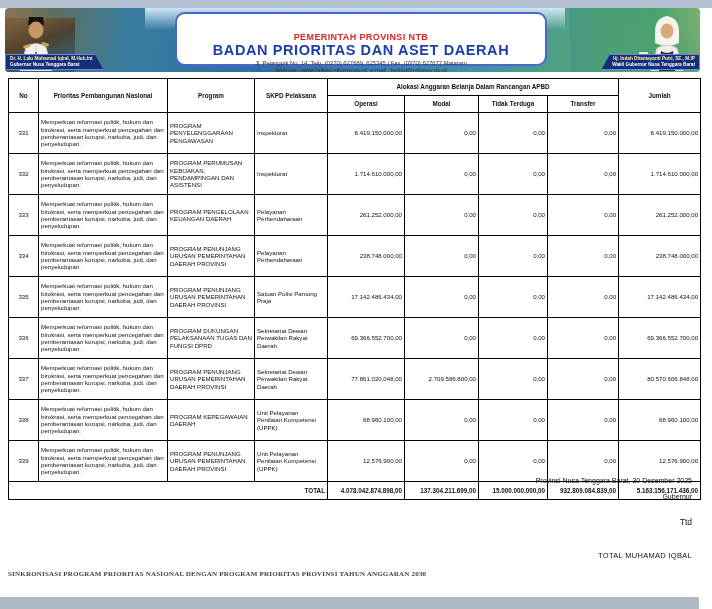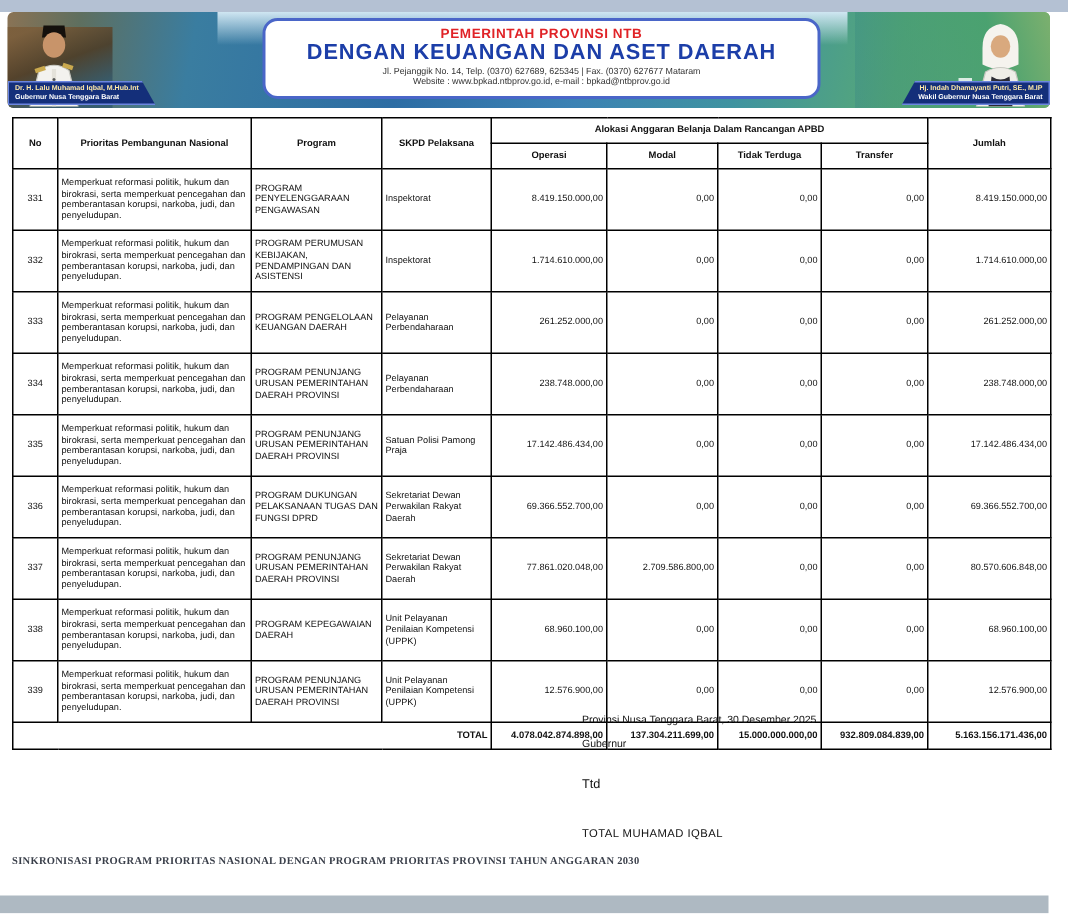--- a/index.html
+++ b/index.html
@@ -13,21 +13,21 @@
           background:linear-gradient(100deg,#8a7355 0%,#5e6f5f 7%,#3a7da0 18%,#2d6da4 38%,#3c82b4 55%,#3f93a0 70%,#57a877 85%,#6fae7e 100%);}
   .bg-hut{position:absolute;left:0;top:10px;width:70px;height:54px;
           background:linear-gradient(160deg,#7a5c39 10%,#4c3a24 45%,#315a70 80%);opacity:.85;}
   .bg-aerial{position:absolute;right:0;top:0;width:130px;height:64px;
           background:linear-gradient(75deg,rgba(36,110,140,.2),rgba(70,160,110,.85) 70%,#7cb06e);}
   .bg-sky{position:absolute;left:140px;top:0;width:420px;height:22px;
           background:linear-gradient(#cfe6f2,rgba(207,230,242,0));}
   .bldg{position:absolute;background:rgba(255,255,255,.8);width:6px;height:3px;}
 
   .letterhead-box{position:absolute;left:170px;top:4px;width:372px;height:54px;background:#fff;
-          border:2px solid #4a66c8;border-radius:10px;text-align:center;padding-top:3px;box-sizing:border-box;}
+          border:2px solid #4a66c8;border-radius:10px;text-align:center;padding-top:18px;box-sizing:border-box;}
   .gov-line{font-size:9px;font-weight:bold;color:#e02327;letter-spacing:.4px;}
   .agency{font-size:14.5px;font-weight:bold;color:#1c3ea8;letter-spacing:.6px;margin-top:0px;}
   .addr,.web{font-size:5.9px;color:#333;margin-top:1.5px;line-height:1.1;}
 
   .person{position:absolute;top:5px;}
   .person.left{left:10px;}
   .person.right{right:12px;}
 
   .plate{position:absolute;bottom:2px;background:#142f7a;border:1px solid #6c86e0;color:#fff;
          font-weight:bold;font-size:4.7px;line-height:1.3;white-space:nowrap;z-index:5;}
@@ -44,21 +44,21 @@
   table.budget td{font-size:6.1px;line-height:1.22;height:36px;}
   td.c-no{text-align:center;}
   td.c-pri{text-align:left;padding-left:3px;}
   td.c-prog{text-align:left;padding-left:3px;text-transform:uppercase;}
   td.c-skpd{text-align:left;padding-left:3px;}
   td.c-num{text-align:right;padding-right:3px;}
   tr.total-row td{height:13px;font-weight:bold;font-size:6.3px;}
   td.total-label{text-align:right;padding-right:5px;}
 
   
-  .footer-block{position:absolute;top:477px;left:388px;width:304px;text-align:left;color:#111;}
+  .footer-block{position:absolute;top:477px;left:388px;width:304px;text-align:right;color:#111;}
   .f-date{font-size:7px;}
   .f-pos{font-size:7px;margin-top:9px;}
   .f-ttd{font-size:8.5px;margin-top:17px;}
   .f-name{font-size:7.5px;margin-top:24px;letter-spacing:.3px;}
 
   .caption{position:absolute;left:8px;top:570px;font-family:"Liberation Serif",serif;font-weight:600;
            font-size:7px;color:#3a3f4a;letter-spacing:.2px;}
 </style>
 </head>
 <body>
@@ -96,21 +96,21 @@
       <div class="l1">Dr. H. Lalu Muhamad Iqbal, M.Hub.Int</div>
       <div>Gubernur Nusa Tenggara Barat</div>
     </div>
     <div class="plate right">
       <div class="l1">Hj. Indah Dhamayanti Putri, SE., M.IP</div>
       <div>Wakil Gubernur Nusa Tenggara Barat</div>
     </div>
 
     <div class="letterhead-box">
       <div class="gov-line">PEMERINTAH PROVINSI NTB</div>
-      <div class="agency">DENGAN KEUANGAN DAN ASET DAERAH</div>
+      <div class="agency">BADAN PRIORITAS DAN ASET DAERAH</div>
       <div class="addr">Jl. Pejanggik No. 14, Telp. (0370) 627689, 625345 | Fax. (0370) 627677 Mataram</div>
       <div class="web">Website : www.bpkad.ntbprov.go.id, e-mail : bpkad@ntbprov.go.id</div>
     </div>
   </div>
 
   <table class="budget">
     <colgroup>
       <col style="width:30px">
         <col style="width:129px">
         <col style="width:87px">

